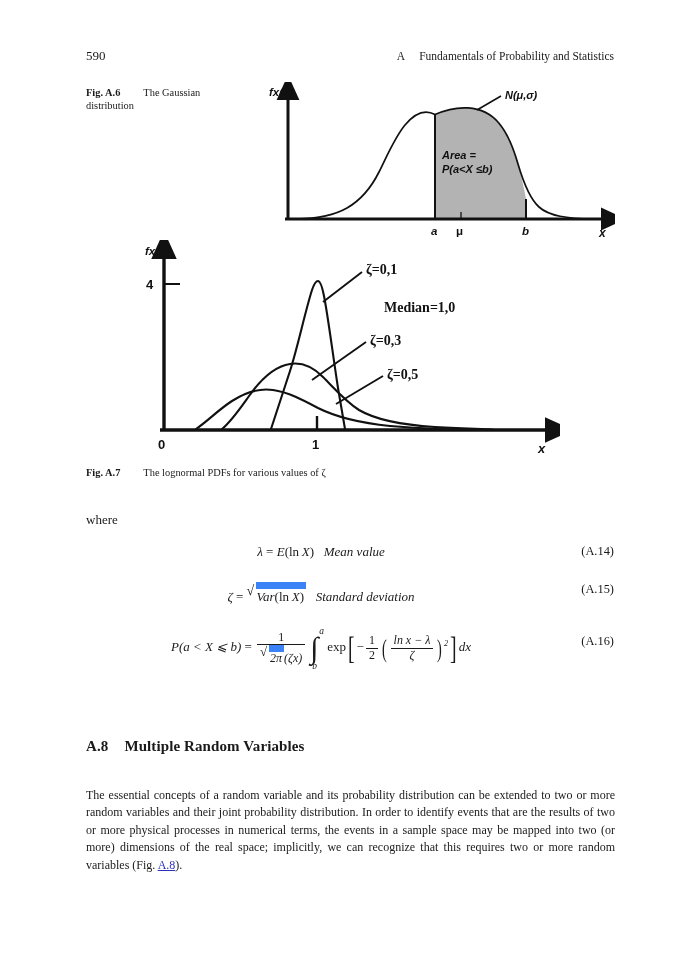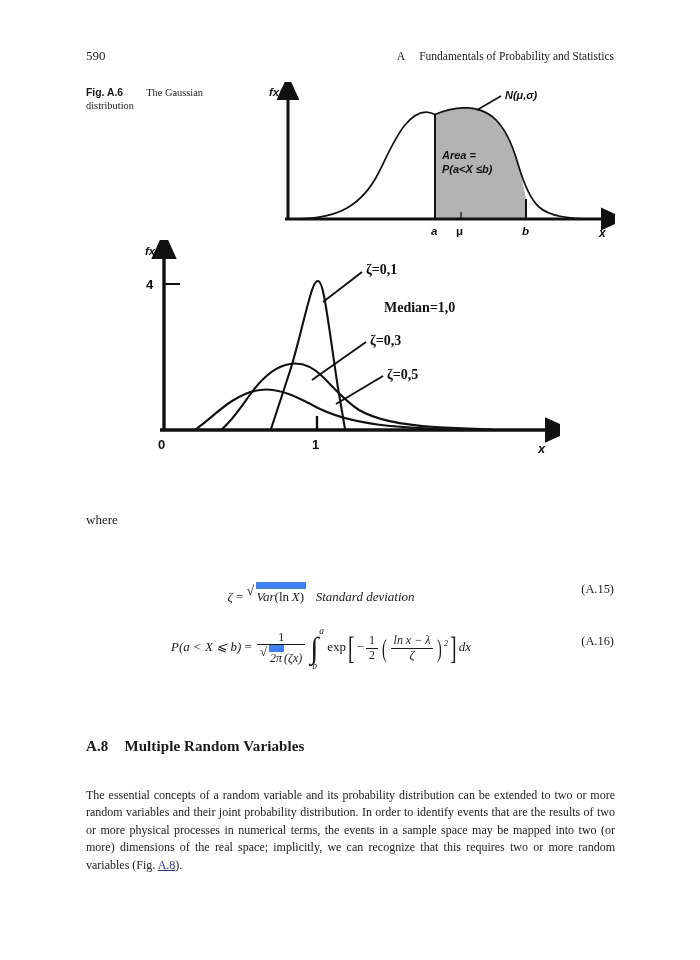--- a/index.html
+++ b/index.html
@@ -48,21 +48,21 @@
   .head-right .app-letter { margin-right: 14px; }
 
   
   .fig-caption {
     position: absolute;
     font-size: 10.4px;
     line-height: 13.2px;
   }
   .fig-caption .fig-label {
     font-weight: bold;
-    font-family: Liberation Sans, sans-serif;
+    font-family: Liberation Serif, serif;
   }
   .fig-caption .fig-text { margin-left: 23px; }
 
   #fig-a6-caption {
     left: 86px;
     top: 86px;
     width: 150px;
   }
   #fig-a7-caption {
     left: 86px;
@@ -330,23 +330,32 @@
     <text x="6" y="49" font-family="'Liberation Sans', sans-serif" font-size="13" font-weight="bold" fill="#111">4</text>
     <text x="18" y="209" font-family="'Liberation Sans', sans-serif" font-size="13" font-weight="bold" fill="#111">0</text>
     <text x="172" y="209" font-family="'Liberation Sans', sans-serif" font-size="13" font-weight="bold" fill="#111">1</text>
 
     <text x="226" y="34" font-family="'Liberation Serif', serif" font-size="14" font-weight="bold" fill="#111">ζ=0,1</text>
     <text x="244" y="72" font-family="'Liberation Serif', serif" font-size="14" font-weight="bold" fill="#111">Median=1,0</text>
     <text x="230" y="105" font-family="'Liberation Serif', serif" font-size="14" font-weight="bold" fill="#111">ζ=0,3</text>
     <text x="247" y="139" font-family="'Liberation Serif', serif" font-size="14" font-weight="bold" fill="#111">ζ=0,5</text>
   </svg>
 
+  <div class="fig-caption" id="fig-a7-caption">
+    <span class="fig-label">Fig. A.7</span><span class="fig-text">The lognormal PDFs for various values of ζ</span>
+  </div>
 
   <div class="where-line">where</div>
 
+  <div class="equation-row" id="eq-14">
+    <div class="eq-body">
+      <span class="mi">λ</span><span>&nbsp;</span><span>=</span><span>&nbsp;</span><span class="mi">E</span><span class="mup">(</span><span class="mup">ln</span><span> </span><span class="mi">X</span><span class="mup">)</span><span>&nbsp;&nbsp;&nbsp;</span><span class="mbi">Mean value</span>
+    </div>
+    <div class="eq-num">(A.14)</div>
+  </div>
 
   <div class="equation-row" id="eq-15">
     <div class="eq-body">
       <span class="mi">ζ</span><span>&nbsp;</span><span>=</span><span>&nbsp;</span><span class="sqrt"><span class="radical">√</span><span class="rad-body"><span class="mbi">Var</span><span class="mup">(</span><span class="mup">ln</span><span> </span><span class="mi">X</span><span class="mup">)</span></span></span><span>&nbsp;&nbsp;&nbsp;</span><span class="mbi">Standard deviation</span>
     </div>
     <div class="eq-num">(A.15)</div>
   </div>
 
   <div class="equation-row" id="eq-16">
     <div class="eq-body" style="padding-top:8px;">

